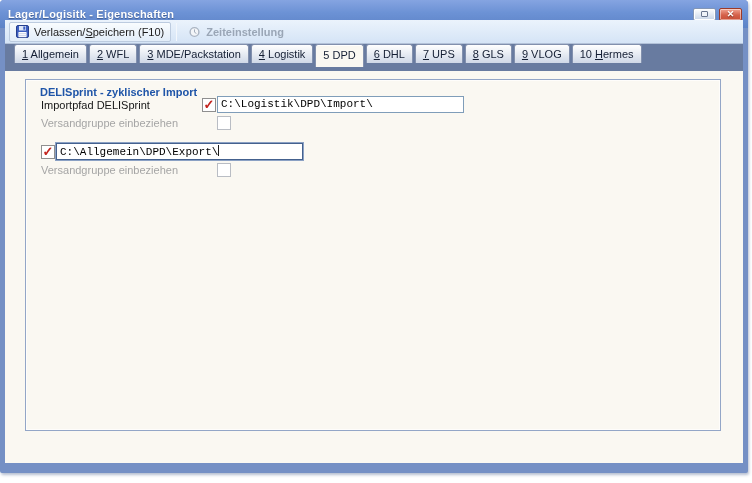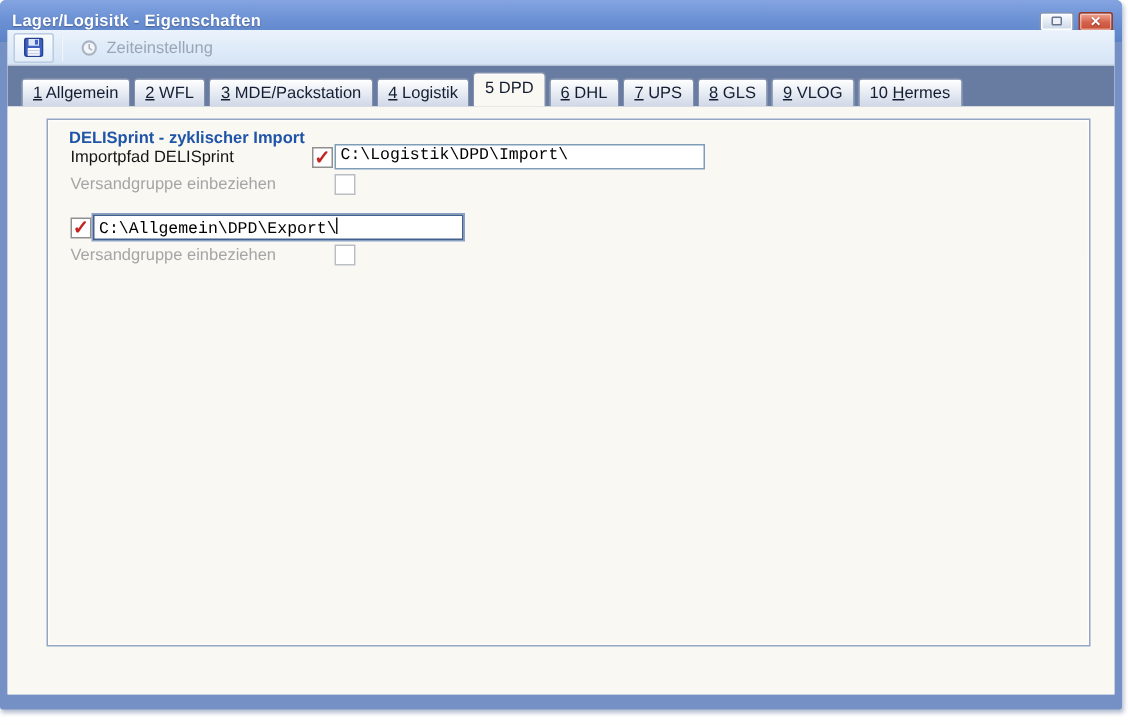--- a/index.html
+++ b/index.html
@@ -34,39 +34,39 @@
 
   
   .toolbar { position:absolute; left:0; right:0; top:0; height:24px;
              background:linear-gradient(#ebf3fc,#d5e4f6);
              border-bottom:1px solid #b2c1d8;
              display:flex; align-items:center; padding:0 4px; gap:3px; }
   .tbtn { display:flex; align-items:center; gap:5px; height:20px; padding:0 6px;
           border:1px solid #bccbdf; border-radius:2px;
           background:linear-gradient(#f9fcfe,#e2edf9);
           font-size:11px; color:#1c1c1c; white-space:nowrap; }
-  .tbtn.disabled { border-color:transparent; background:transparent; color:#9aa6b6; }
+  .tbtn.disabled { border-color:transparent; background:transparent; color:#9aa6b6;font-weight:bold; }
   .mnemo { text-decoration:underline; }
   .tsep { width:1px; height:18px; background:#b7c4d8; border-right:1px solid #f3f7fc; margin:0 2px; }
 
   
   .tabband { position:absolute; left:0; right:0; top:24px; height:27px; background:#687ba0;
-             display:flex; align-items:flex-end; padding-left:9px; }
+             display:flex; align-items:flex-start; padding-left:9px; }
   .tab { height:19px; padding:3px 7px 0; margin-right:2px; font-size:11px; color:#141e33;
          background:linear-gradient(#ffffff,#cfd8e7);
          border:1px solid #8290ad; border-bottom:none; border-radius:3px 3px 0 0;
          white-space:nowrap; cursor:default; }
   .tab.selected { height:23px; padding-top:4px; background:#faf8f2; position:relative; z-index:2;
                   box-shadow:inset 0 1px 0 #ffffff; }
 
   
   .content { position:absolute; left:0; right:0; top:51px; bottom:0; background:#faf8f2; }
   .panel { position:absolute; left:20px; top:8px; width:696px; height:352px;
            border:1px solid #93a6c7; background:#faf8f2;
-           box-shadow:inset 1px 1px 0 #fefdfb, inset -1px -1px 0 #fefdfb;margin-left:6px; }
+           box-shadow:inset 1px 1px 0 #fefdfb, inset -1px -1px 0 #fefdfb; }
   .heading { position:absolute; left:14px; top:6px; font-size:11px; font-weight:bold; color:#1f55a8; }
   .row { position:absolute; left:15px; height:17px; display:flex; align-items:center; font-size:11px;justify-content:space-between; }
   .row .lbl { width:161px; color:#151515; }
   .row.gray .lbl { color:#a5a5a5; }
   .cb { flex:none; width:14px; height:14px; background:#ffffff; border:1px solid #8f8f8f;
         font-size:13px; line-height:11px; font-weight:bold; color:#c4251f;
         text-align:center; cursor:default; overflow:visible; }
   .row.gray .cb { border-color:#b9bdc4; margin-left:15px; }
   .textbox { margin-left:1px; width:247px; height:17px; background:#ffffff;
              border:1px solid #7f9db9; font-size:11px; color:#000;
@@ -101,20 +101,21 @@
           <span style="display:flex;">
             <svg width="13" height="13" viewBox="0 0 13 13">
               <rect x="0.5" y="0.5" width="12" height="12" rx="1.5" fill="#3d5fc0" stroke="#27408f"></rect>
               <rect x="3" y="1" width="7" height="4.5" fill="#dce6f8"></rect>
               <rect x="7.3" y="1.5" width="2" height="3.2" fill="#3d5fc0"></rect>
               <rect x="2.5" y="7" width="8" height="5.2" fill="#ffffff"></rect>
               <rect x="2.5" y="8.2" width="8" height="1" fill="#c7d2e8"></rect>
               <rect x="2.5" y="10.2" width="8" height="1" fill="#c7d2e8"></rect>
             </svg>
           </span>
+          <span class="tlabel"><span>Verlassen/</span><span class="mnemo">S</span><span>peichern (F10)</span></span>
         </div>
         <div class="tsep"></div>
         <div class="tbtn disabled">
           <span style="display:flex;">
             <svg width="12" height="12" viewBox="0 0 12 12">
               <circle cx="5.5" cy="6" r="4.4" fill="#f3f5f8" stroke="#aab4c2" stroke-width="1.4"></circle>
               <path d="M5.5 3.4v2.8l1.9 1.3" stroke="#a3adbb" stroke-width="1" fill="none"></path>
             </svg>
           </span>
           <span>Zeiteinstellung</span>

